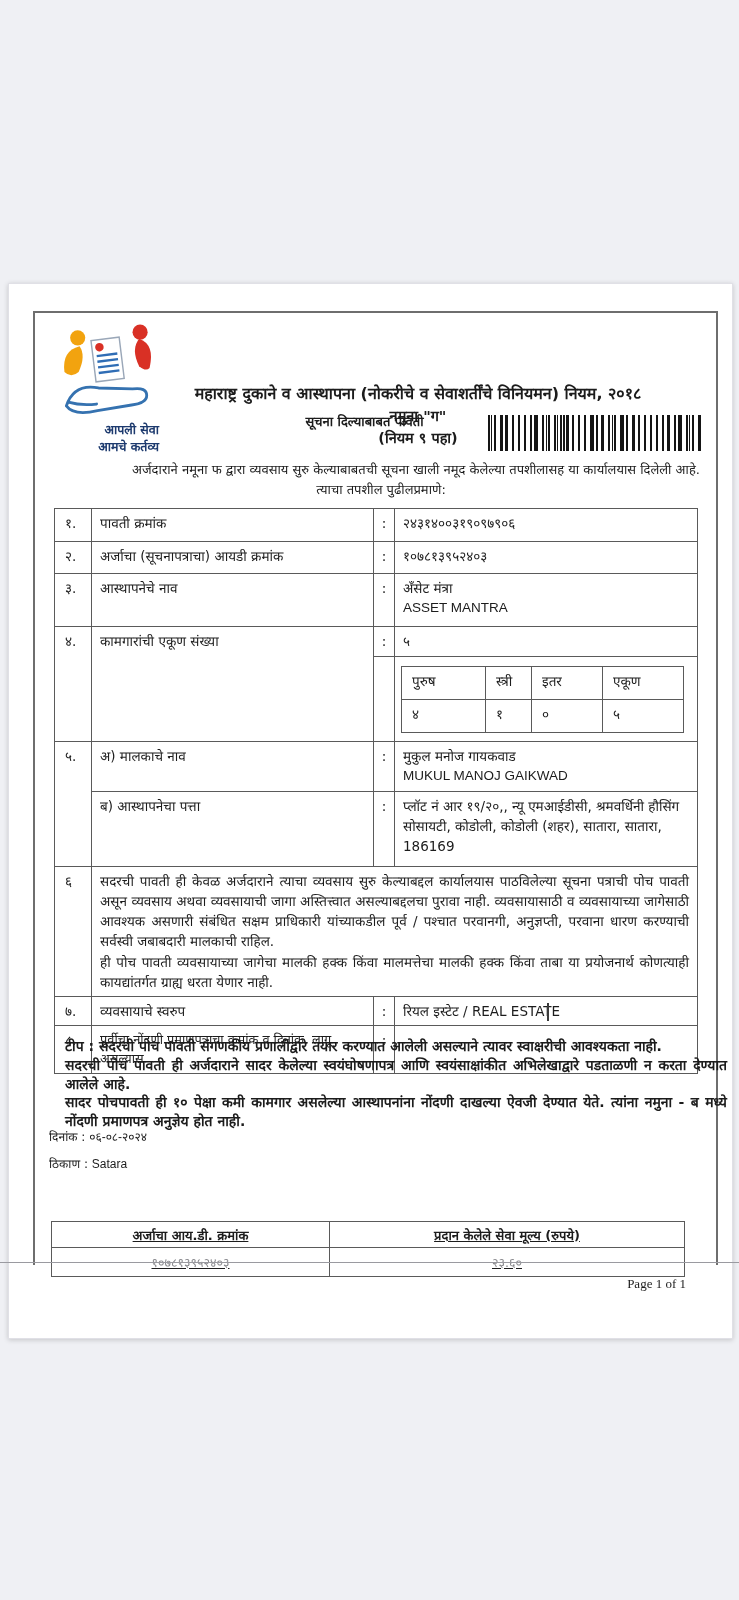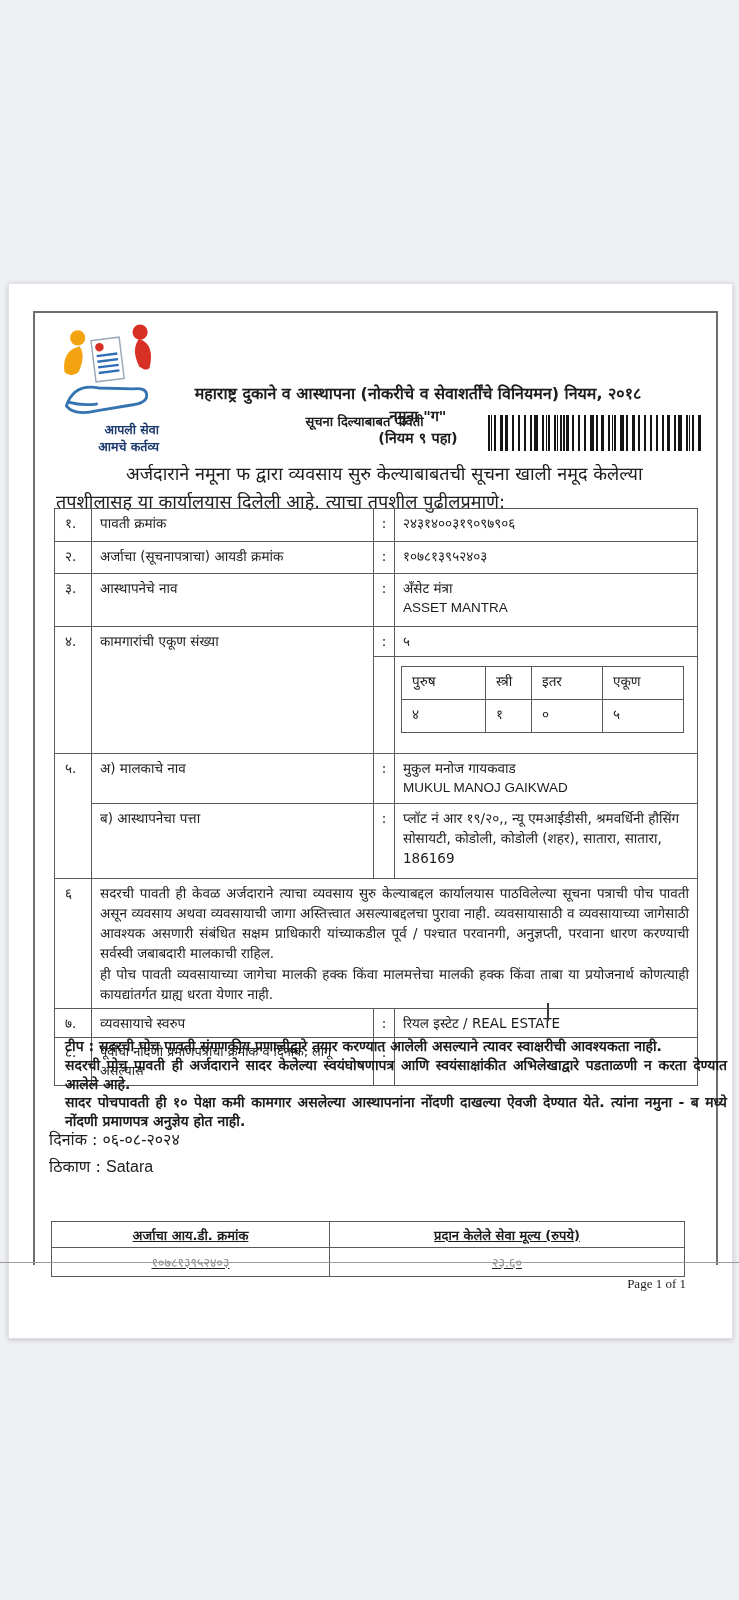--- a/index.html
+++ b/index.html
@@ -32,41 +32,41 @@
     position:absolute;left:479px;top:131px;width:214px;height:36px;
     background-color:#fff;
     background-image:
       repeating-linear-gradient(90deg,#151515 0 2px,transparent 2px 6px),
       repeating-linear-gradient(90deg,transparent 0 3px,#151515 3px 4px,transparent 4px 11px),
       repeating-linear-gradient(90deg,transparent 0 17px,#151515 17px 19px,transparent 19px 29px);
   }
   
   .intro{
     position:absolute;left:47px;top:176px;width:650px;
-    font-size:18px;line-height:1.55;text-indent:70px;text-align:left;
+    font-size:13px;line-height:1.55;text-indent:70px;text-align:center;
   }
   
   table{border-collapse:collapse;table-layout:fixed;}
   .details{position:absolute;left:45px;top:224px;width:643px;font-size:13.5px;}
   .details td{border:1.5px solid #5a5a5a;vertical-align:top;padding:4px 8px;line-height:1.5;}
   .details td.num{padding-left:10px;}
   .details td.cln{text-align:center;padding:4px 2px;}
   .hA{height:33px}.hB{height:32px}.hC{height:53px}.hD1{height:30px}.hD2{height:71px}
   .hE1{height:47px}.hE2{height:75px}.hF{height:108px}.hG{height:26px}.hH{height:28px}
   .just{text-align:justify;}
   .en{font-family:"Liberation Sans",sans-serif;}
   
-  .workers{width:282px;margin:5px 0 16px -2px;font-size:13.5px;}
+  .workers{width:282px;margin:5px 0 4px -2px;font-size:13.5px;}
   .workers td{border:1.5px solid #5a5a5a;padding:4px 10px;height:24px;vertical-align:top;}
   
   .notes{
     position:absolute;left:56px;top:753px;width:662px;
     font-weight:bold;font-size:14px;line-height:1.34;text-align:justify;
   }
-  .info-line{position:absolute;left:40px;font-size:16px;}
+  .info-line{position:absolute;left:40px;font-size:12px;}
   .date-line{top:844px;}
   .place-line{top:871px;}
   .office-line{top:898px;width:660px;line-height:1.55;}
   
   .fee{position:absolute;left:42px;top:937px;width:633px;font-size:13px;text-decoration:underline;}
   .fee td{border:1.5px solid #5a5a5a;text-align:center;padding:2px 4px;}
   .fee .fhdr td{font-weight:bold;height:21px;}
   .fee .fval td{height:24px;color:#8a8a8e;font-size:12.5px;}
   .page-number{
     position:absolute;right:46px;top:992px;font-size:13px;

